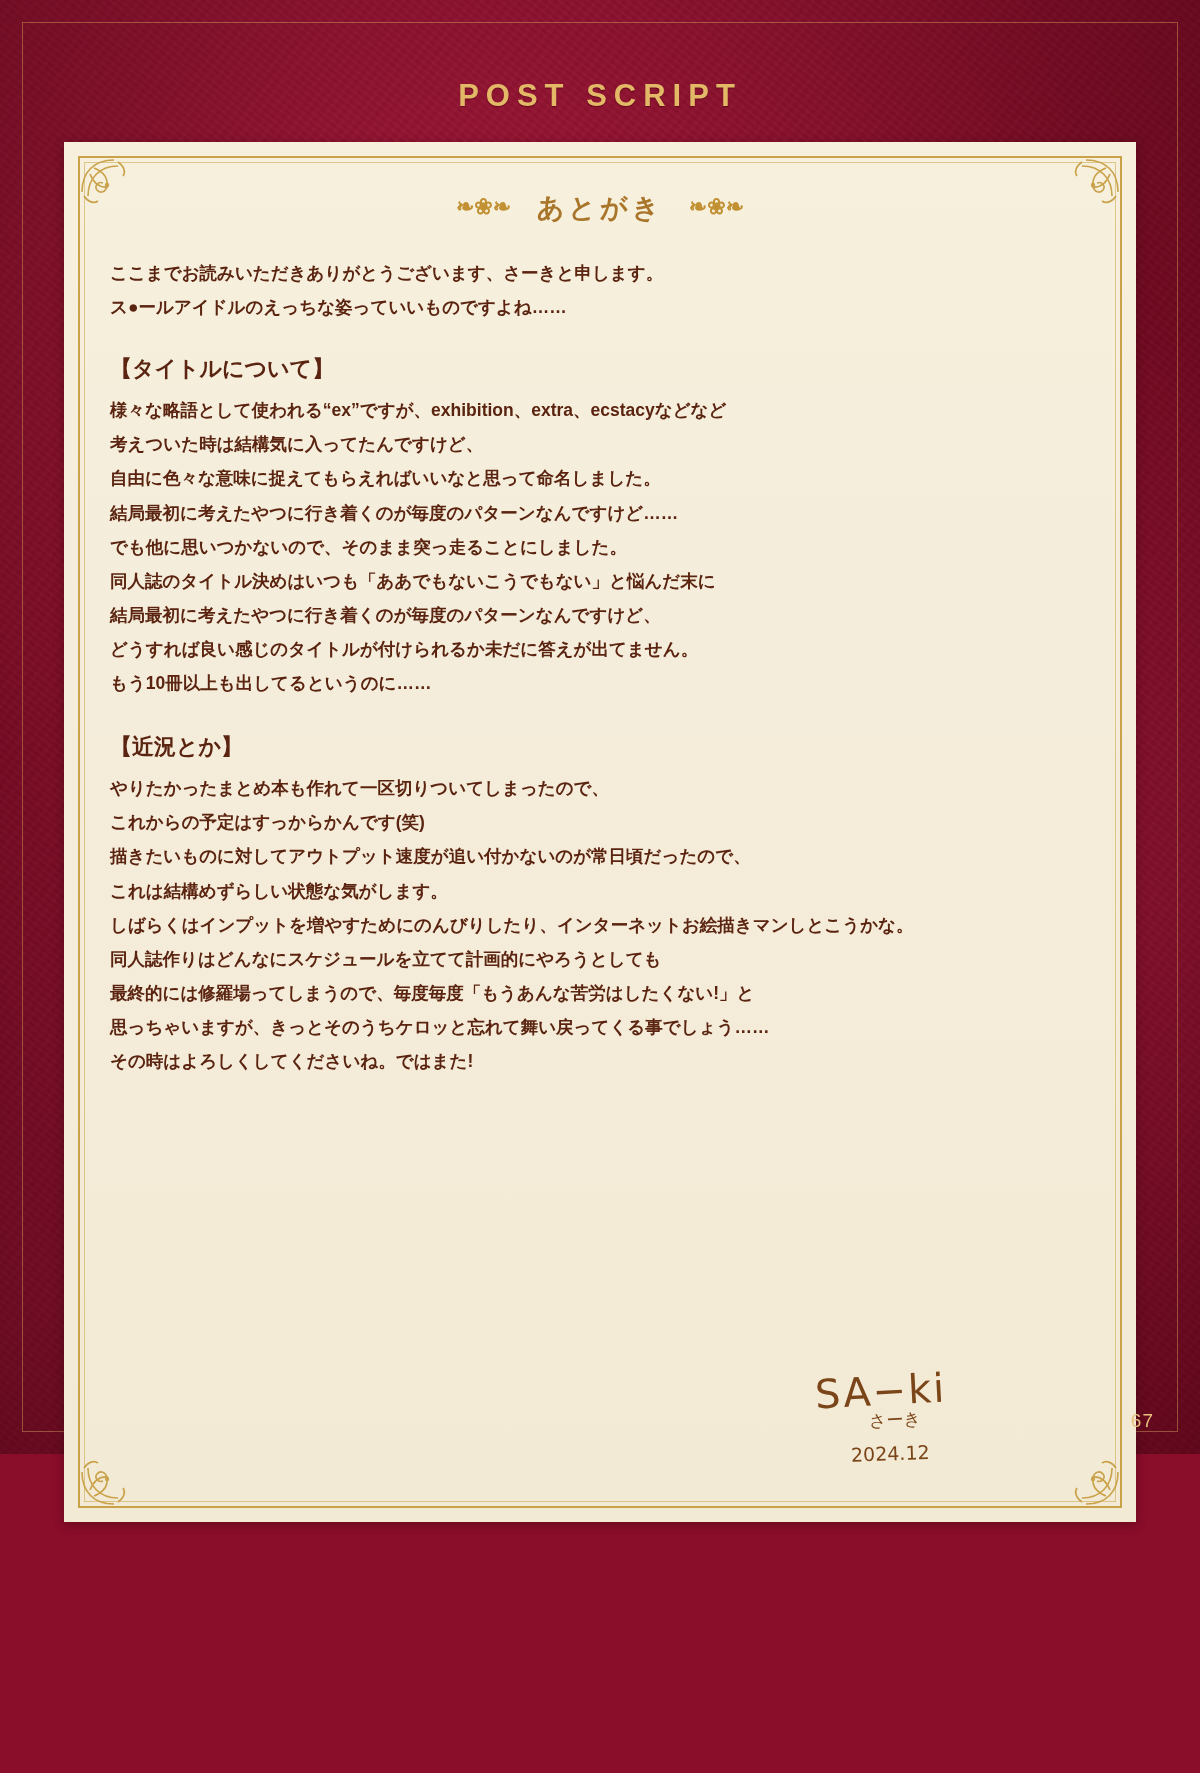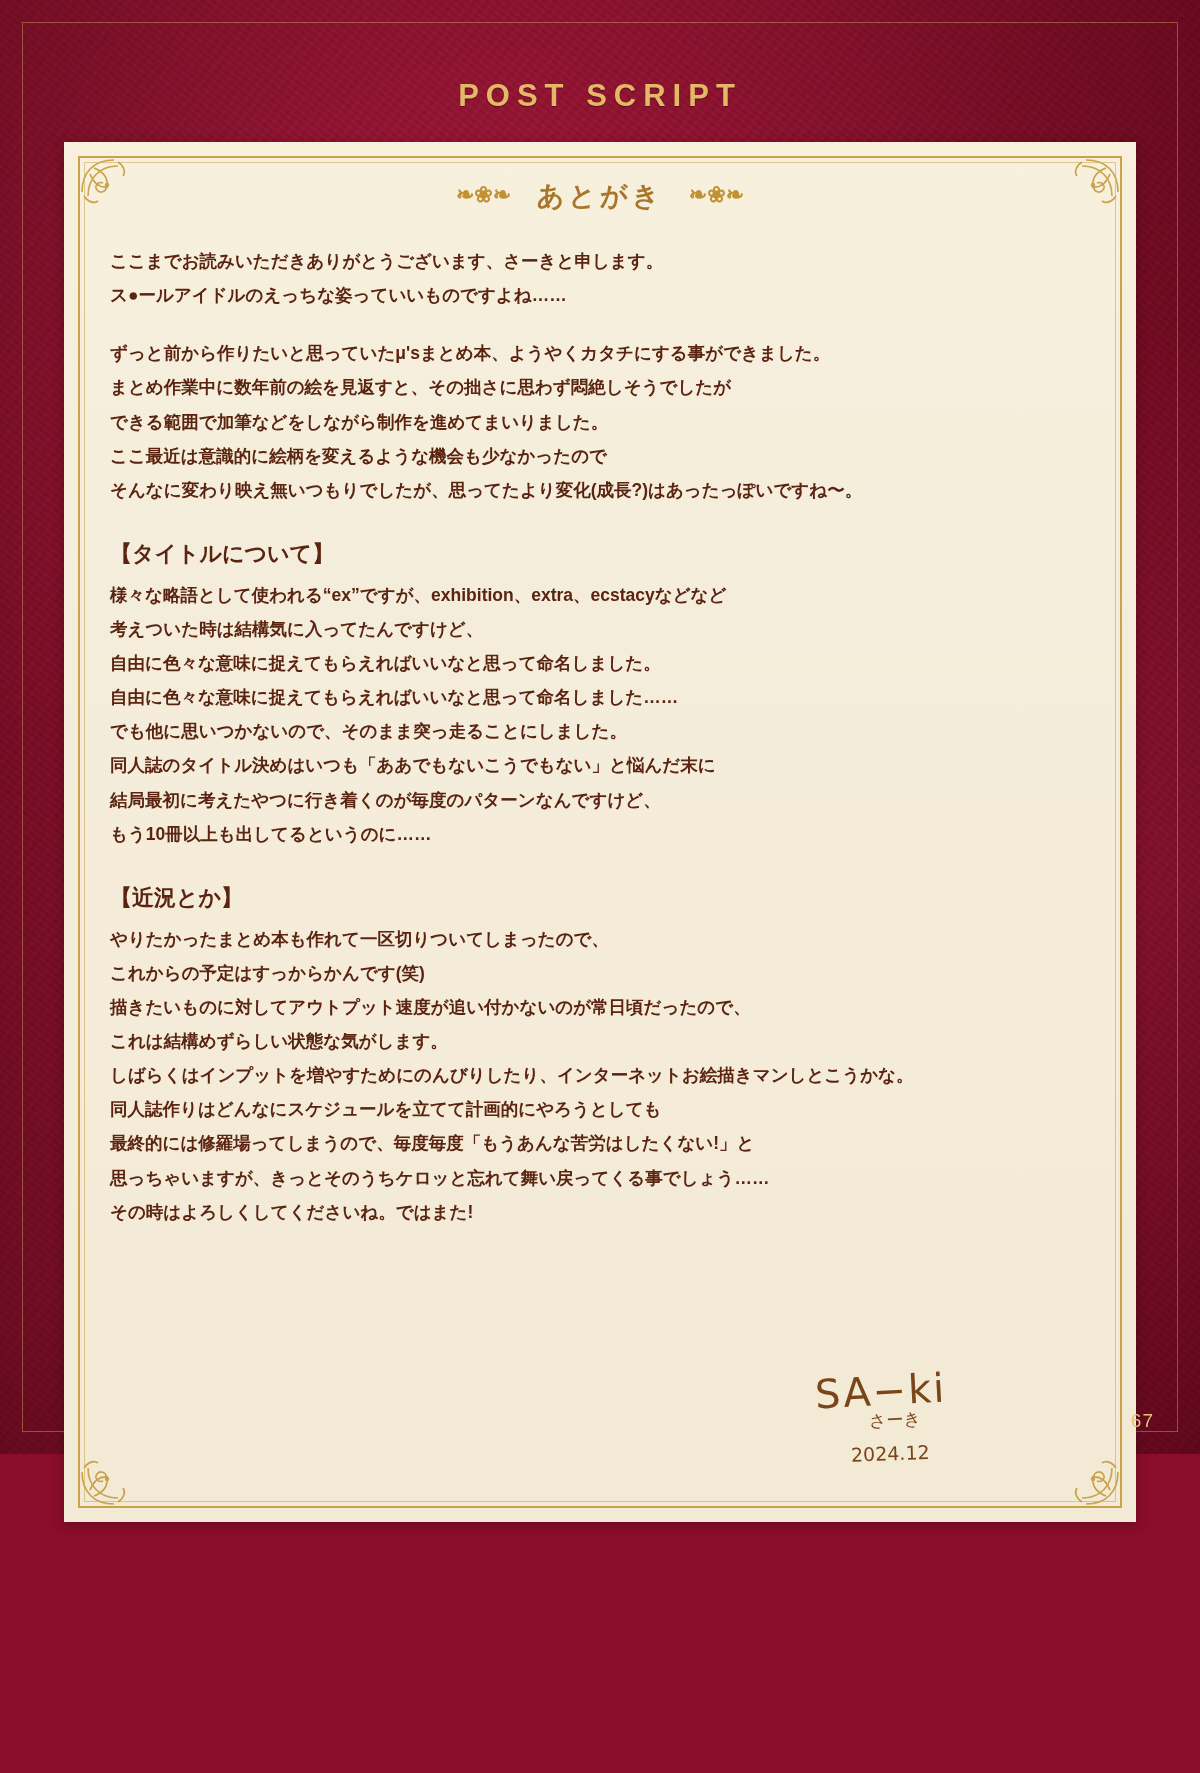--- a/index.html
+++ b/index.html
@@ -112,20 +112,21 @@
     position: absolute;
     left: 46px;
     right: 46px;
     top: 36px;
     bottom: 36px;
     color: #5c2610;
   }
 
   .atogaki-head {
     text-align: center;
+    margin-top: 12px;
     margin-bottom: 30px;
     color: #b8862f;
     font-size: 27px;
     font-weight: bold;
     letter-spacing: 4px;
     white-space: nowrap;
   }
   .atogaki-head .orn {
     color: #c29134;
     font-size: 22px;
@@ -272,37 +273,31 @@
         <span class="orn">❧❀❧</span>
         <span class="word">あとがき</span>
         <span class="orn">❧❀❧</span>
       </div>
 
       <p class="para tight">
         <span class="line">ここまでお読みいただきありがとうございます、さーきと申します。</span>
         <span class="line">ス●ールアイドルのえっちな姿っていいものですよね……</span>
       </p>
 
-      <p class="para">
-        <span class="line">ずっと前から作りたいと思っていたμ'sまとめ本、ようやくカタチにする事ができました。</span>
-        <span class="line">まとめ作業中に数年前の絵を見返すと、その拙さに思わず悶絶しそうでしたが</span>
-        <span class="line">できる範囲で加筆などをしながら制作を進めてまいりました。</span>
-        <span class="line">ここ最近は意識的に絵柄を変えるような機会も少なかったので</span>
-        <span class="line">そんなに変わり映え無いつもりでしたが、思ってたより変化(成長?)はあったっぽいですね〜。</span>
-      </p>
 
       <div class="section-label">【タイトルについて】</div>
       <p class="para">
         <span class="line">様々な略語として使われる“ex”ですが、exhibition、extra、ecstacyなどなど</span>
         <span class="line">考えついた時は結構気に入ってたんですけど、</span>
         <span class="line">自由に色々な意味に捉えてもらえればいいなと思って命名しました。</span>
-        <span class="line">自由に色々な意味に捉えてもらえればいいなと思って命名しました……</span>
+        <span class="line">結局最初に考えたやつに行き着くのが毎度のパターンなんですけど……</span>
         <span class="line">でも他に思いつかないので、そのまま突っ走ることにしました。</span>
         <span class="line">同人誌のタイトル決めはいつも「ああでもないこうでもない」と悩んだ末に</span>
         <span class="line">結局最初に考えたやつに行き着くのが毎度のパターンなんですけど、</span>
+        <span class="line">どうすれば良い感じのタイトルが付けられるか未だに答えが出てません。</span>
         <span class="line">もう10冊以上も出してるというのに……</span>
       </p>
 
       <div class="section-label">【近況とか】</div>
       <p class="para">
         <span class="line">やりたかったまとめ本も作れて一区切りついてしまったので、</span>
         <span class="line">これからの予定はすっからかんです(笑)</span>
         <span class="line">描きたいものに対してアウトプット速度が追い付かないのが常日頃だったので、</span>
         <span class="line">これは結構めずらしい状態な気がします。</span>
         <span class="line">しばらくはインプットを増やすためにのんびりしたり、インターネットお絵描きマンしとこうかな。</span>

